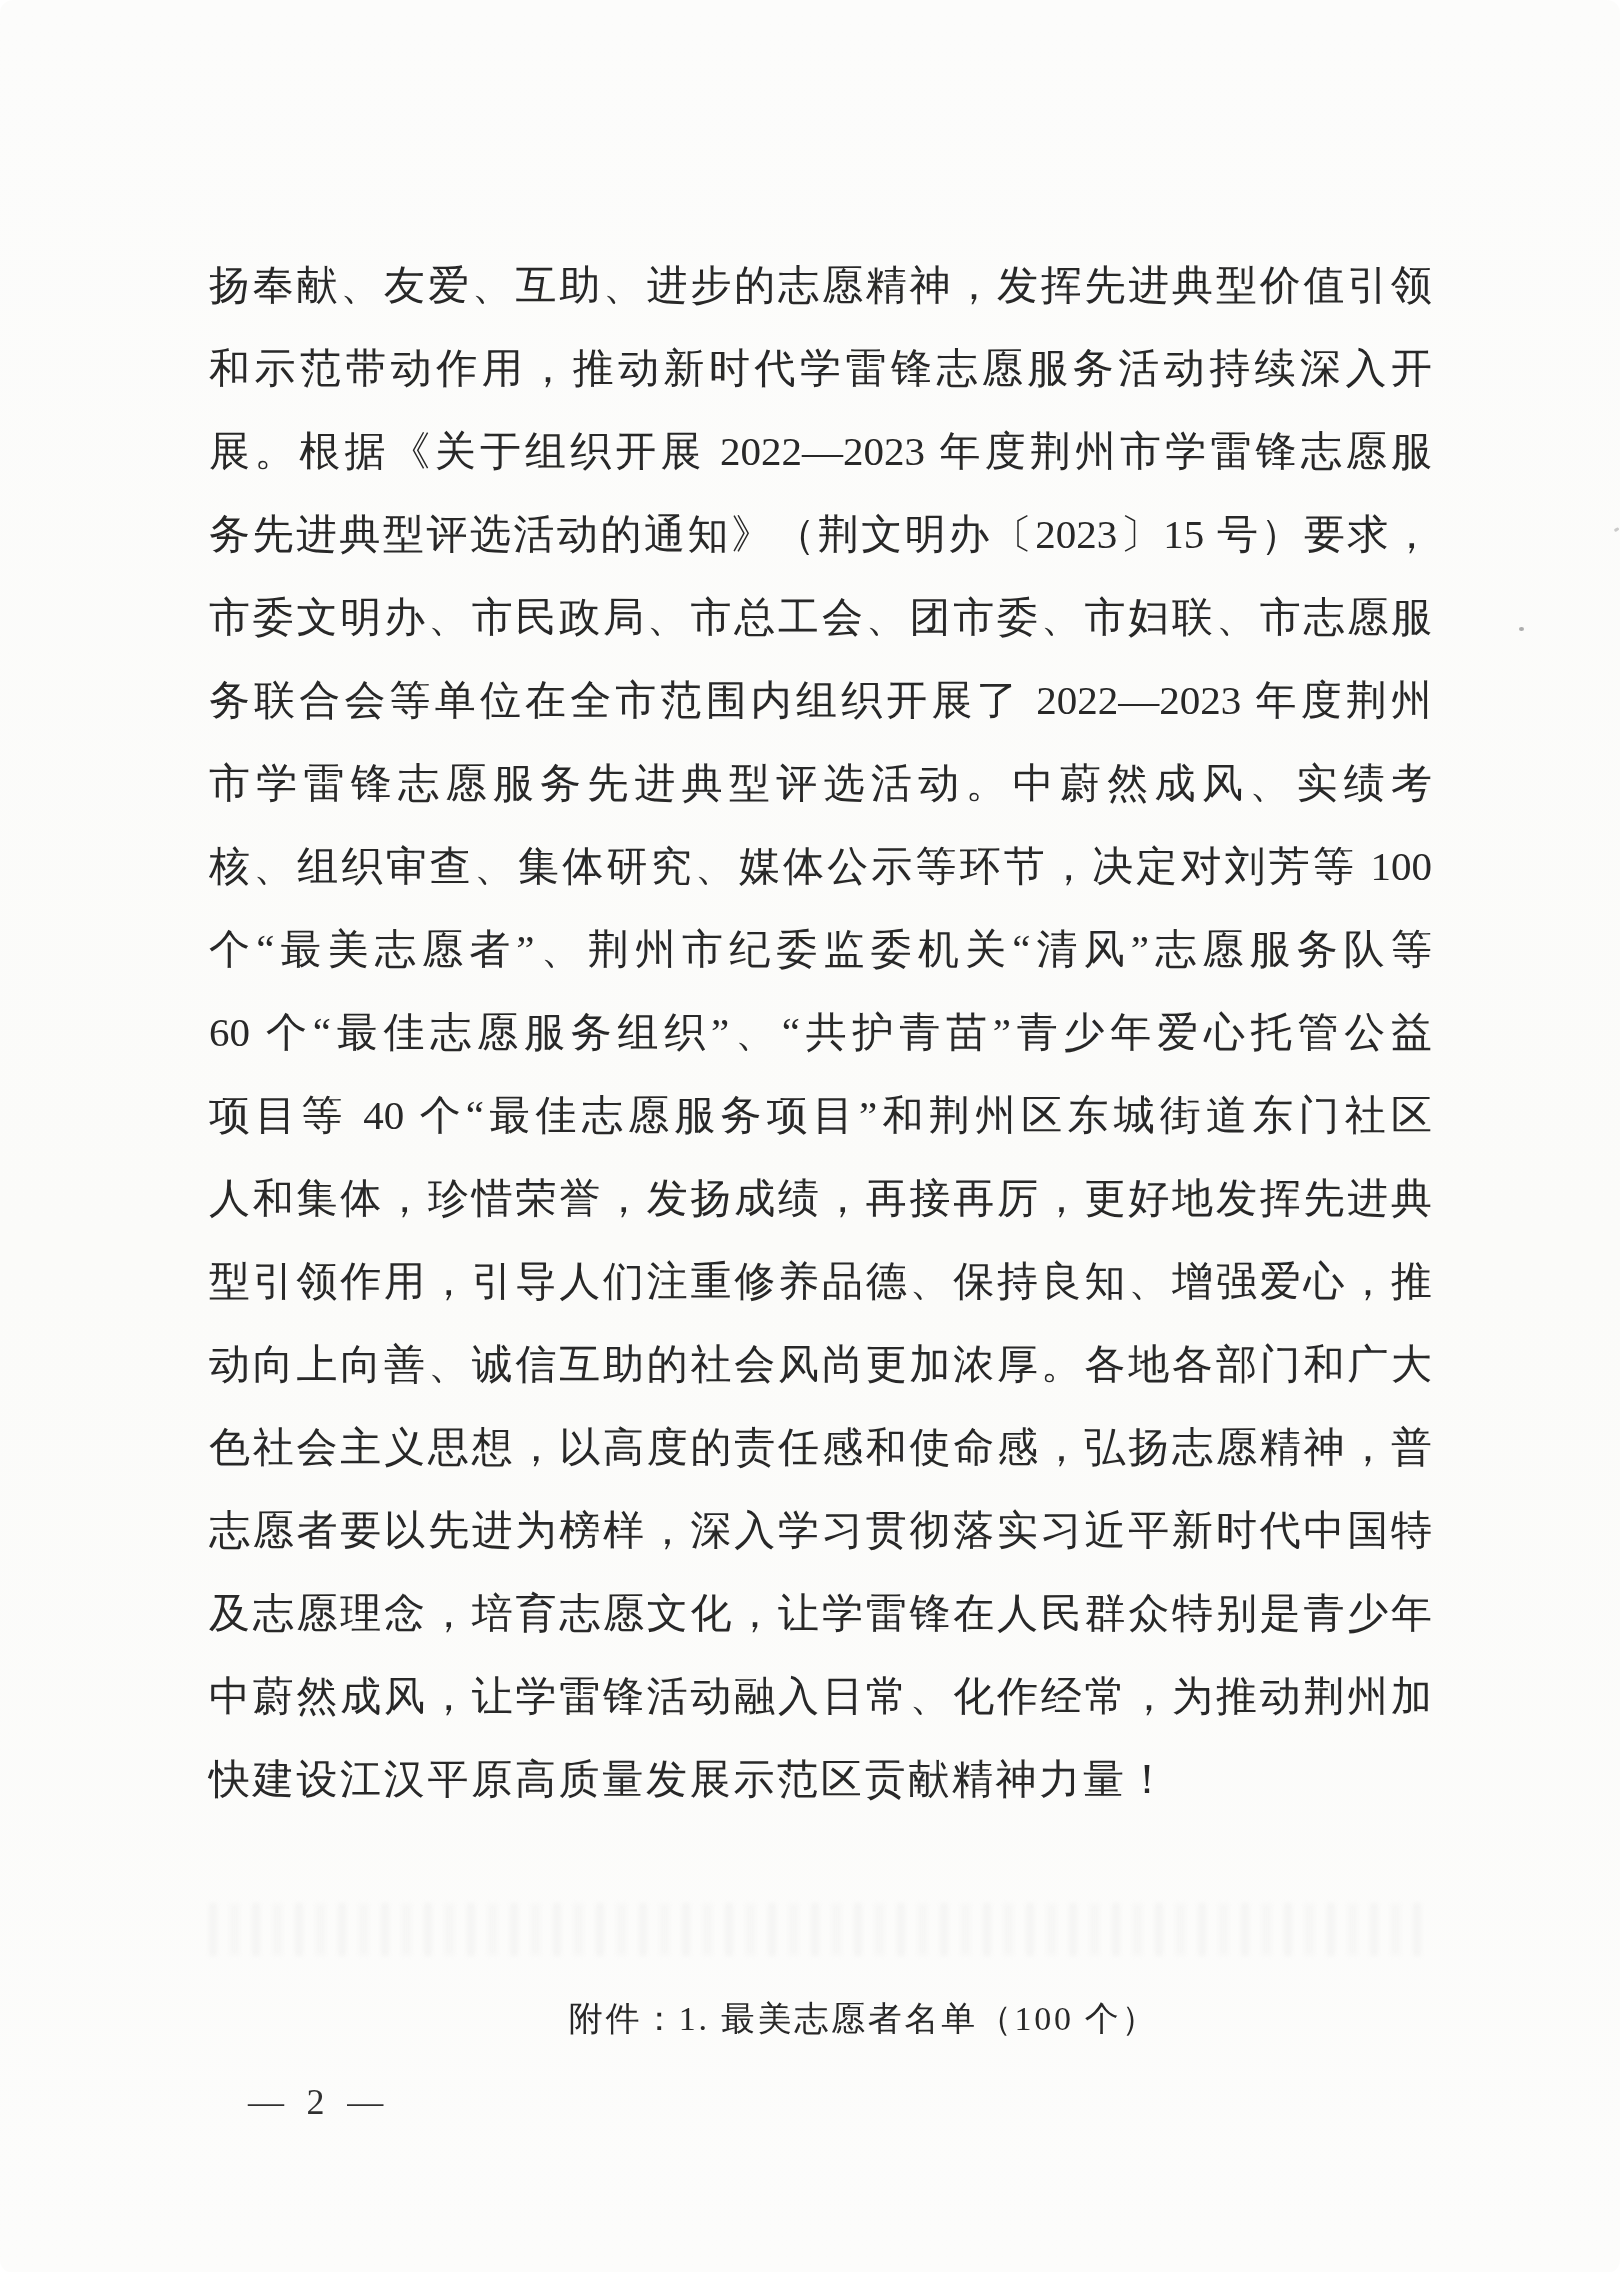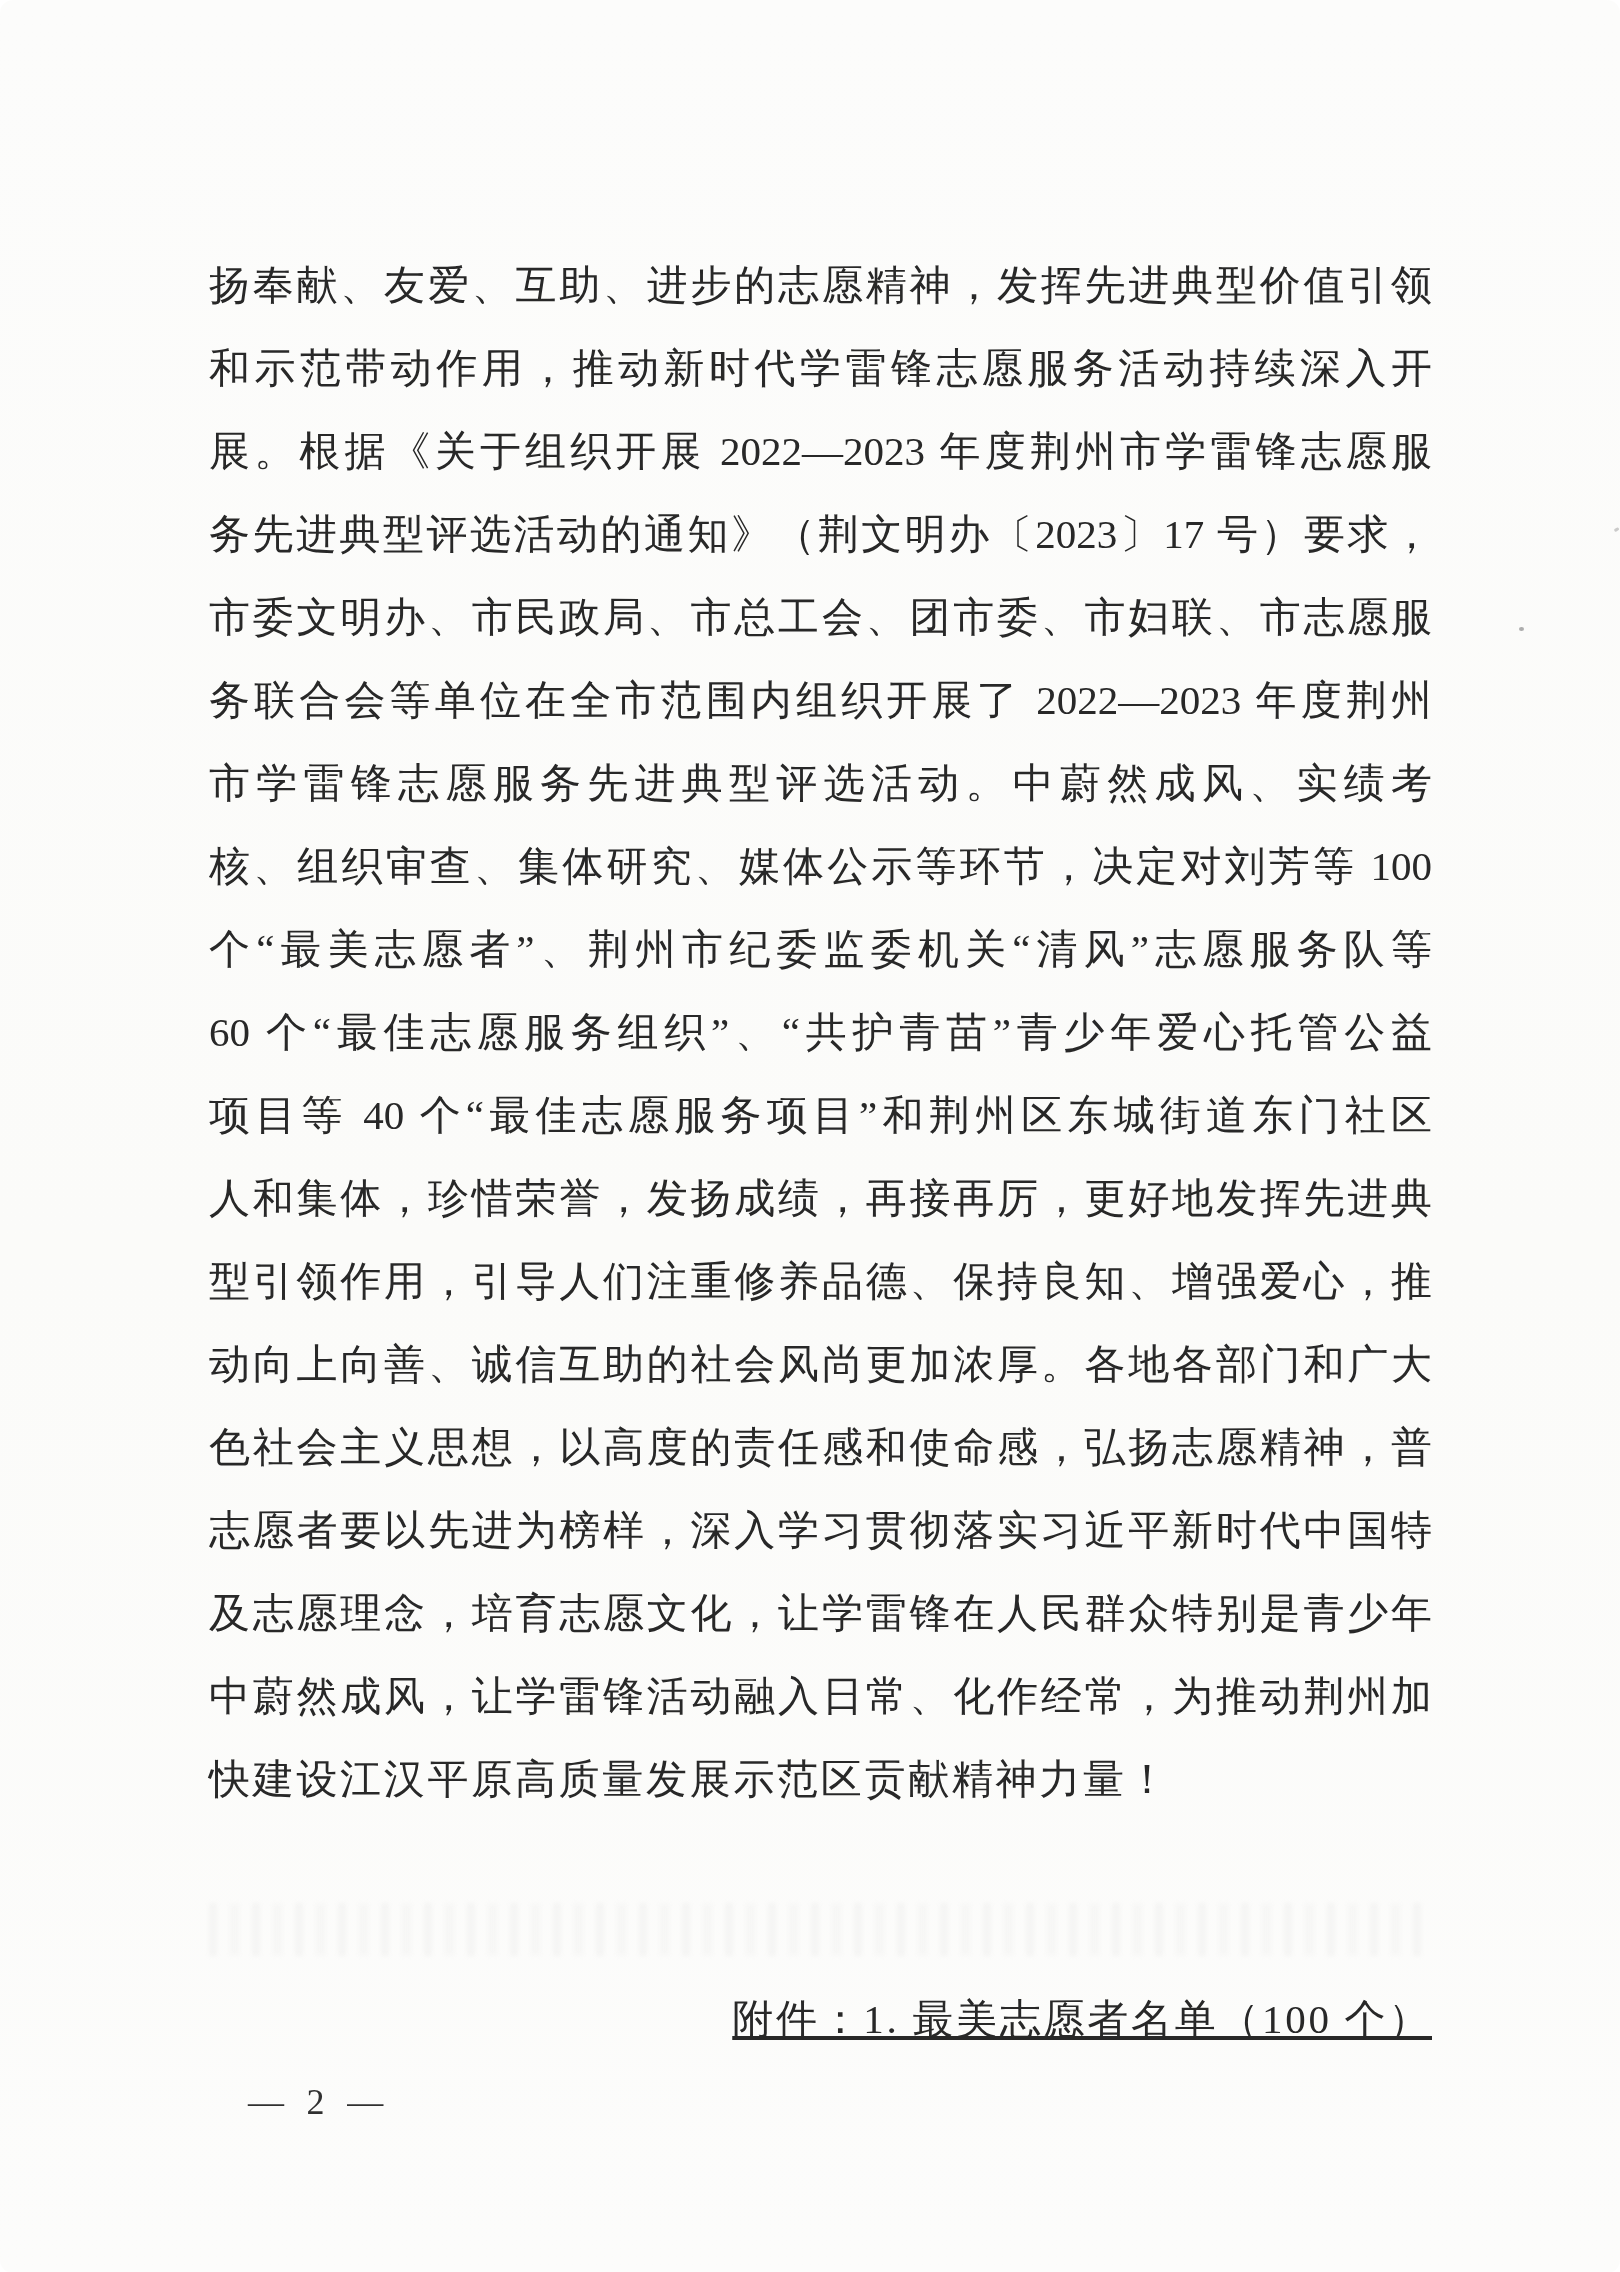--- a/index.html
+++ b/index.html
@@ -41,26 +41,25 @@
     text-align-last: left;
     letter-spacing: 2.7px;
   }
   .attachment {
     position: absolute;
     left: 209px;
     top: 1978px;
     width: 1223px;
     height: 82px;
     line-height: 82px;
-    font-size: 41px;
+    font-size: 34px;
     padding-left: 86px;
     letter-spacing: 2.7px;
     box-sizing: border-box;
-    text-align: right;
-    text-decoration: underline;
+    text-align: center;
   }
   .page-number {
     position: absolute;
     left: 248px;
     top: 2068px;
     height: 68px;
     line-height: 68px;
     font-size: 36px;
     letter-spacing: 6.8px;
     color: #303030;
@@ -110,21 +109,21 @@
 <div class="page">
 
   <div class="ghost-smudge"></div>
   <div class="speck-1"></div>
   <div class="speck-2"></div>
 
   <div class="body-text">
     <div class="line">扬奉献、友爱、互助、进步的志愿精神，发挥先进典型价值引领</div>
     <div class="line">和示范带动作用，推动新时代学雷锋志愿服务活动持续深入开</div>
     <div class="line">展。根据《关于组织开展 2022—2023 年度荆州市学雷锋志愿服</div>
-    <div class="line">务先进典型评选活动的通知》（荆文明办〔2023〕17 号）要求，</div>
+    <div class="line">务先进典型评选活动的通知》（荆文明办〔2023〕15 号）要求，</div>
     <div class="line">市委文明办、市民政局、市总工会、团市委、市妇联、市志愿服</div>
     <div class="line">务联合会等单位在全市范围内组织开展了 2022—2023 年度荆州</div>
     <div class="line">市学雷锋志愿服务先进典型评选活动。中蔚然成风、实绩考</div>
     <div class="line">核、组织审查、集体研究、媒体公示等环节，决定对刘芳等 100</div>
     <div class="line">个“最美志愿者”、荆州市纪委监委机关“清风”志愿服务队等</div>
     <div class="line">60 个“最佳志愿服务组织”、“共护青苗”青少年爱心托管公益</div>
     <div class="line">项目等 40 个“最佳志愿服务项目”和荆州区东城街道东门社区</div>
     <div class="line">人和集体，珍惜荣誉，发扬成绩，再接再厉，更好地发挥先进典</div>
     <div class="line">型引领作用，引导人们注重修养品德、保持良知、增强爱心，推</div>
     <div class="line">动向上向善、诚信互助的社会风尚更加浓厚。各地各部门和广大</div>

